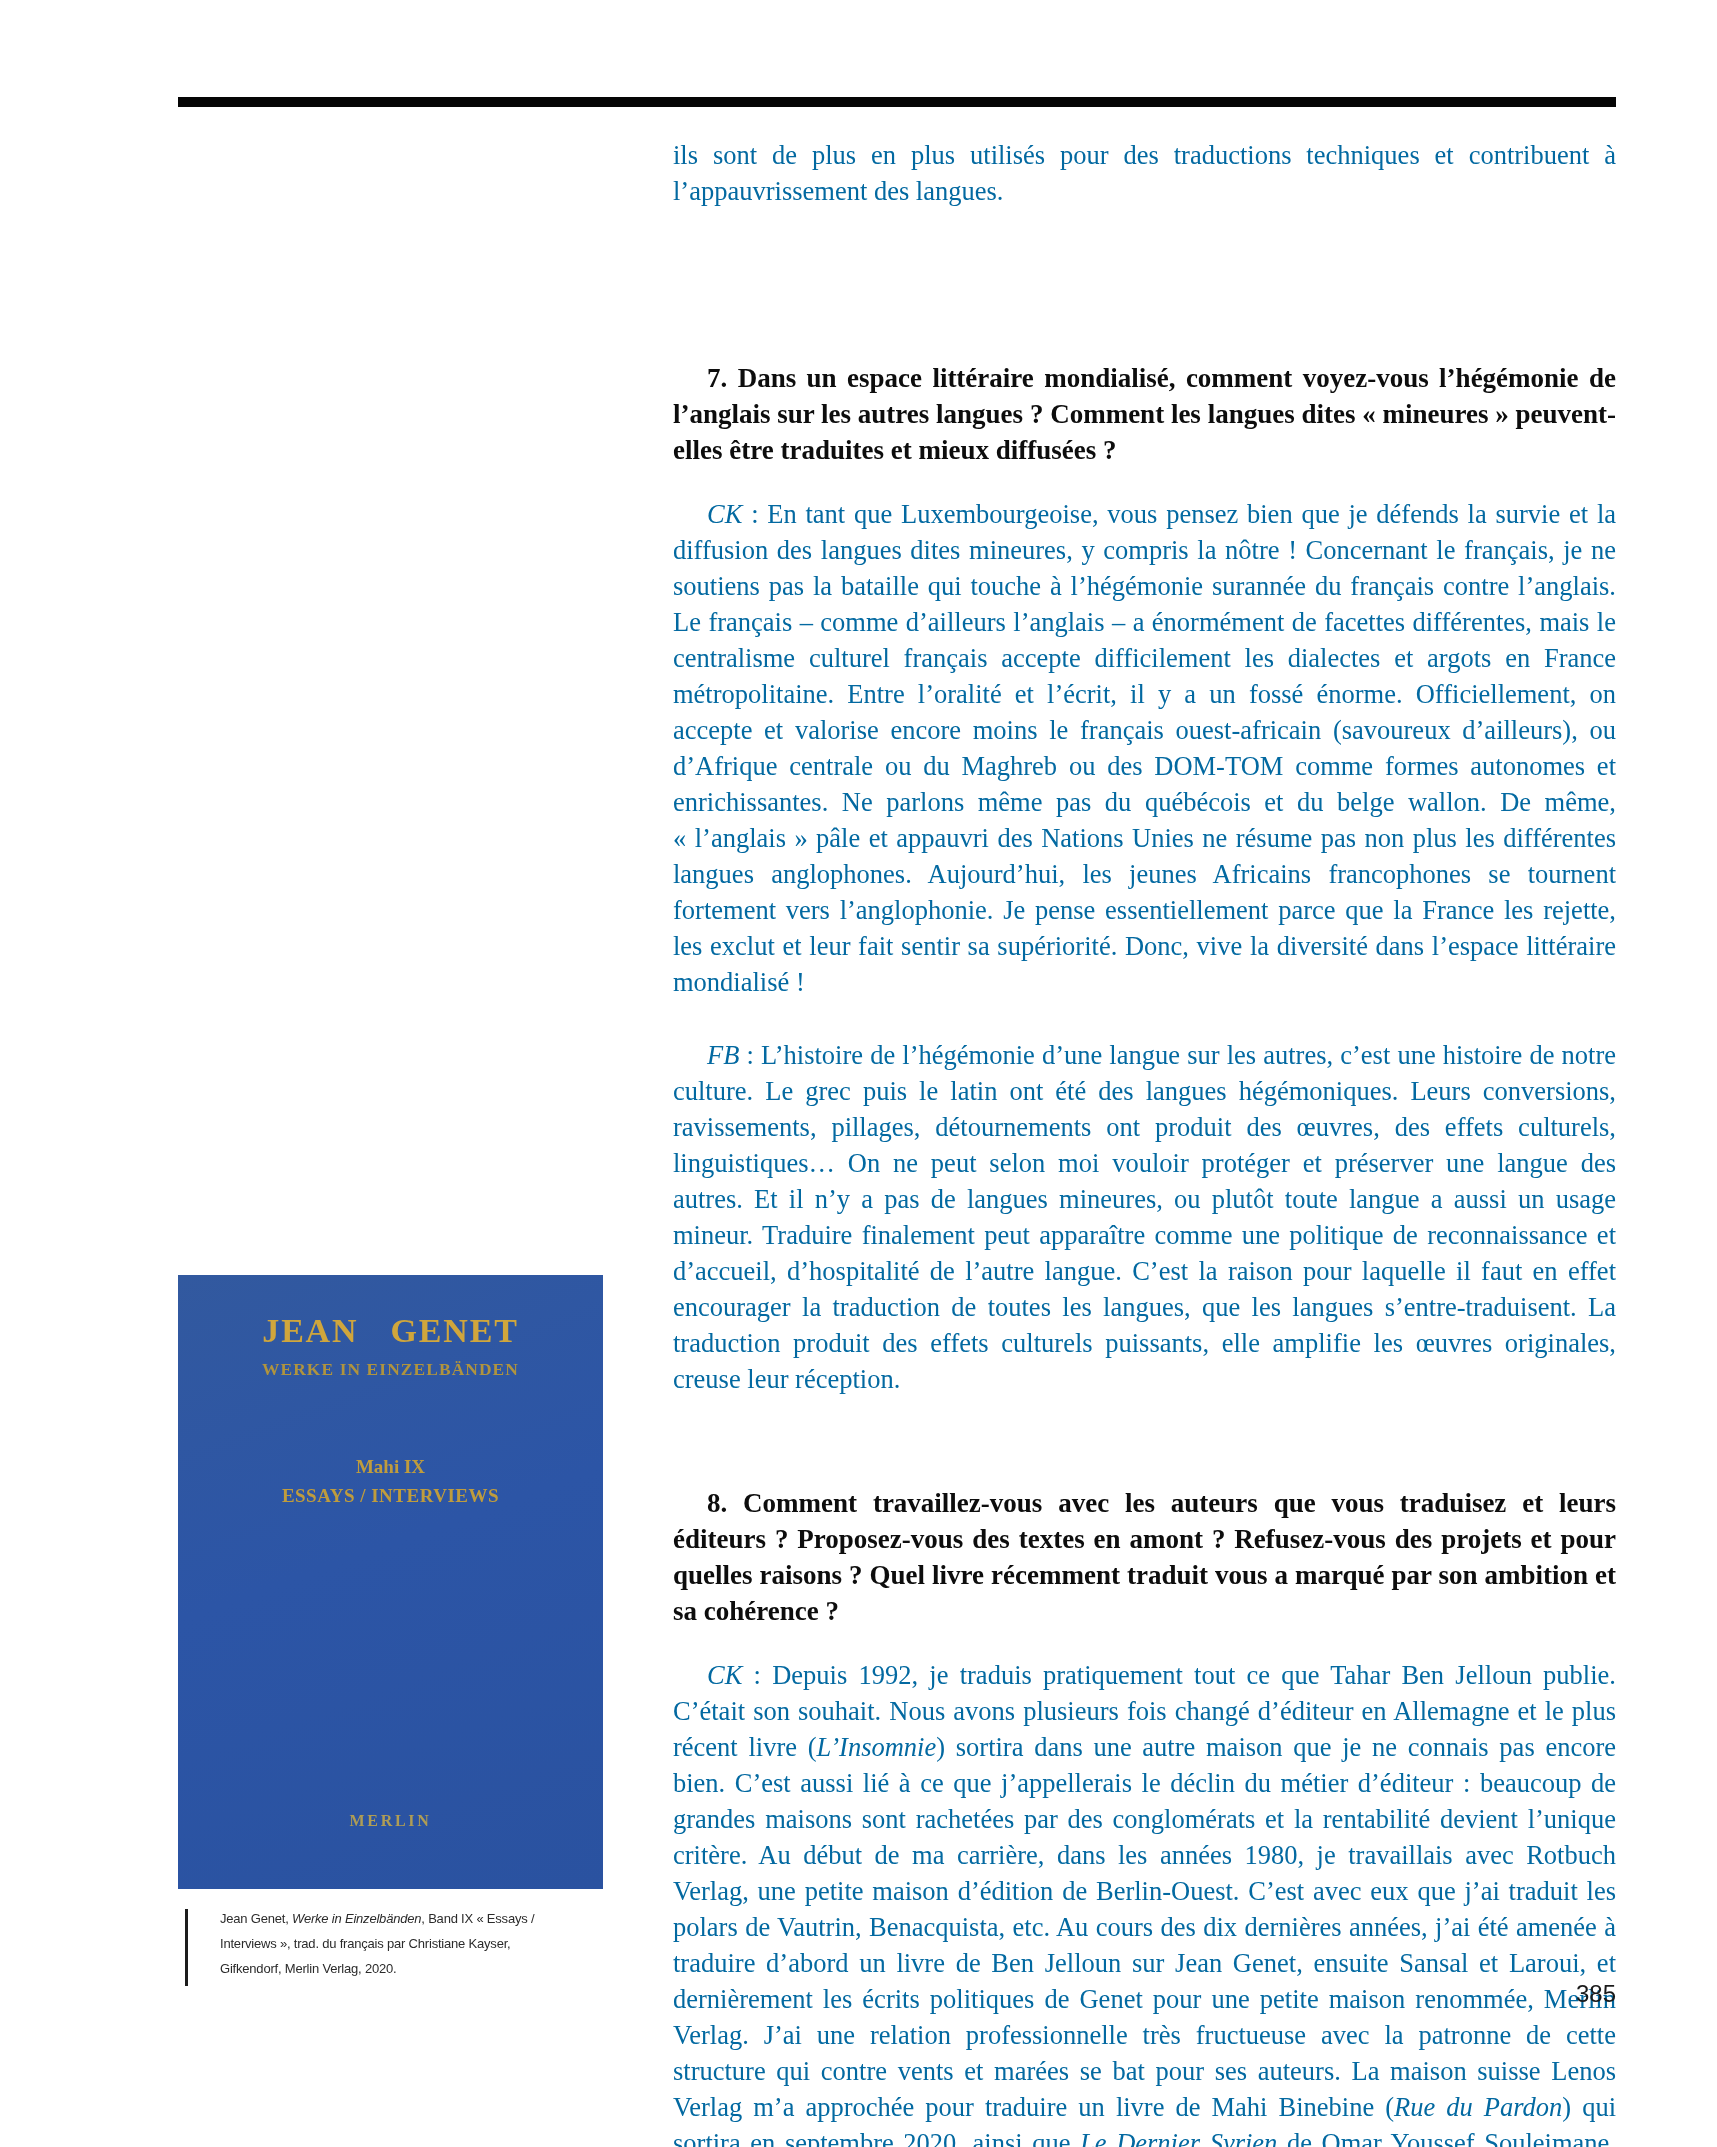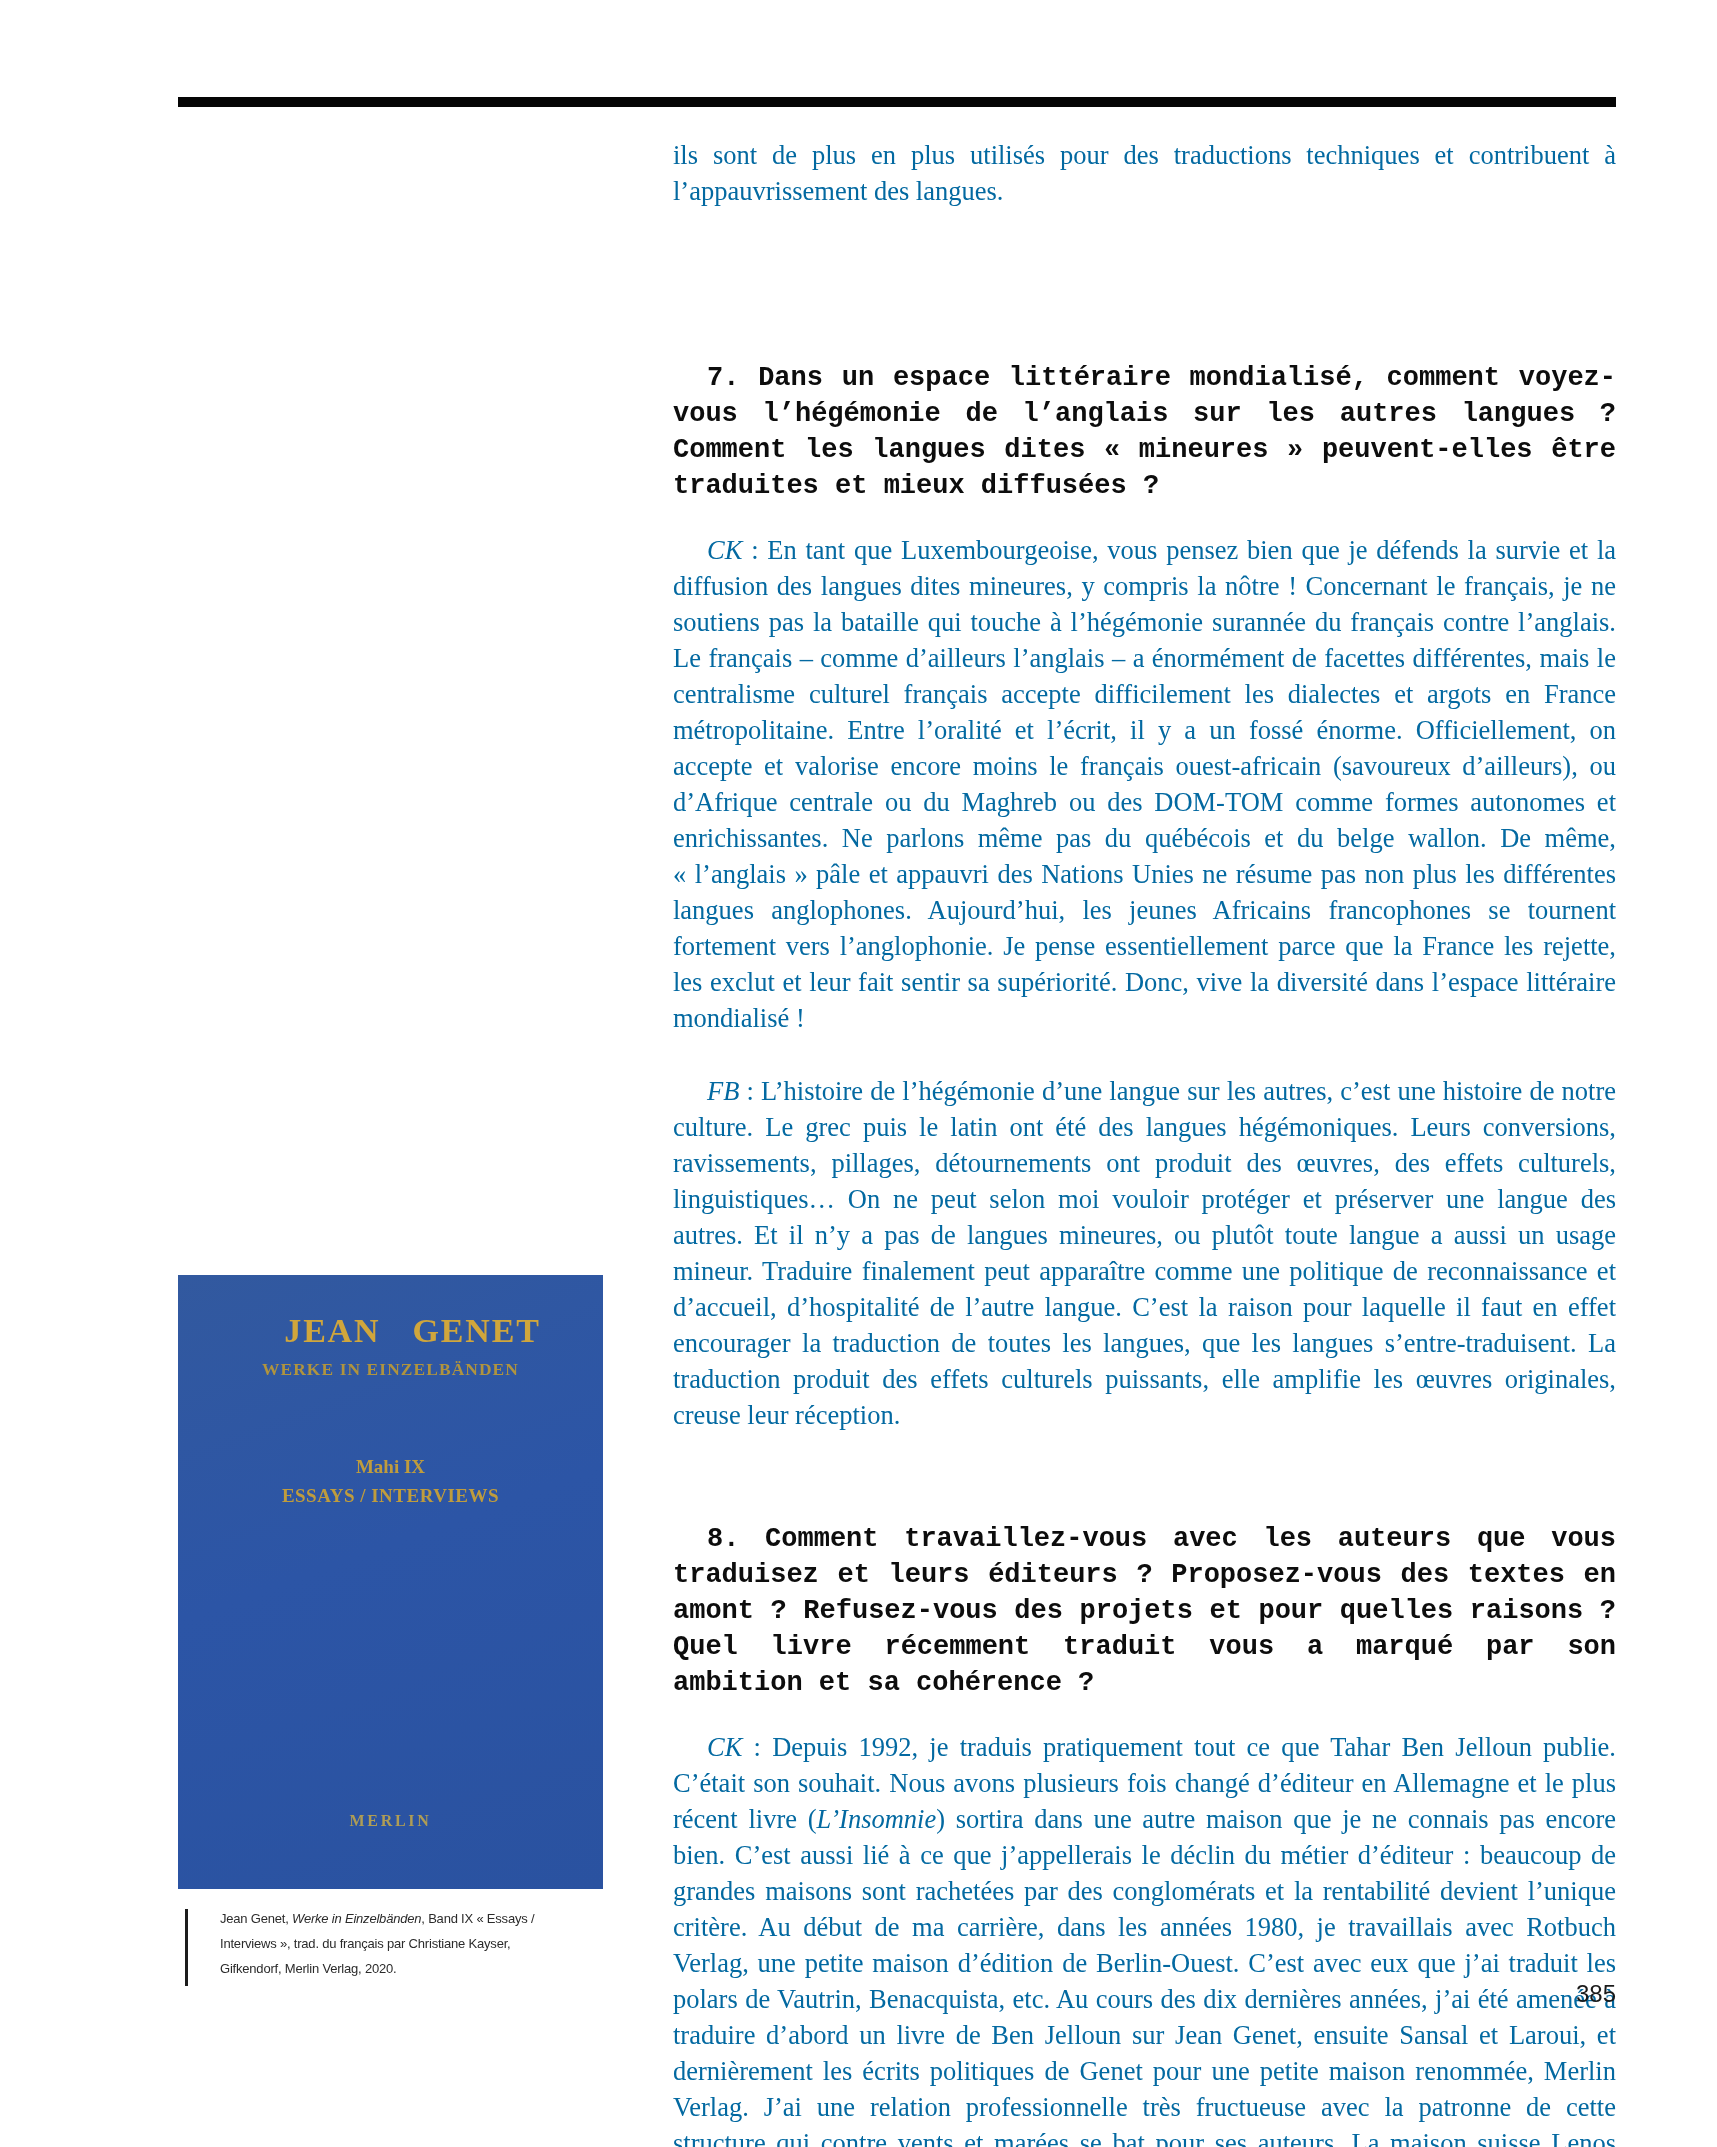--- a/index.html
+++ b/index.html
@@ -30,21 +30,20 @@
     color: #0369a1;
     hyphens: none;
   }
   .question {
     margin: 0;
     font-size: 27px;
     line-height: 36px;
     font-weight: bold;
     text-align: justify;
     color: #0d0d0d;
-    font-family: Liberation Mono, monospace;
   }
   .indent-first { text-indent: 34px; }
   .mt-q7 { margin-top: 151px; }
   .mt-a7 { margin-top: 28px; }
   .mt-fb { margin-top: 37px; }
   .mt-q8 { margin-top: 88px; }
   .mt-a8 { margin-top: 28px; }
   .seg-italic { font-style: italic; }
 
   .book-figure { position: absolute; left: 178px; top: 1275px; width: 425px; margin: 0; }
@@ -55,21 +54,20 @@
     background-image: linear-gradient(160deg, #32599f 0%, #2c55a6 45%, #2a52a0 100%);
   }
   .book-cover > div { position: absolute; left: 0; width: 100%; text-align: center; }
   .cover-title {
     top: 37px;
     font-size: 34px;
     font-weight: 600;
     color: #d0a63c;
     letter-spacing: 1.8px;
     word-spacing: 22px;
-    padding-left: 22px;
   }
   .cover-subtitle {
     top: 84px;
     font-size: 17.4px;
     font-weight: 600;
     color: #b0943e;
     letter-spacing: 1.1px;
   }
   .cover-band {
     top: 181px;

